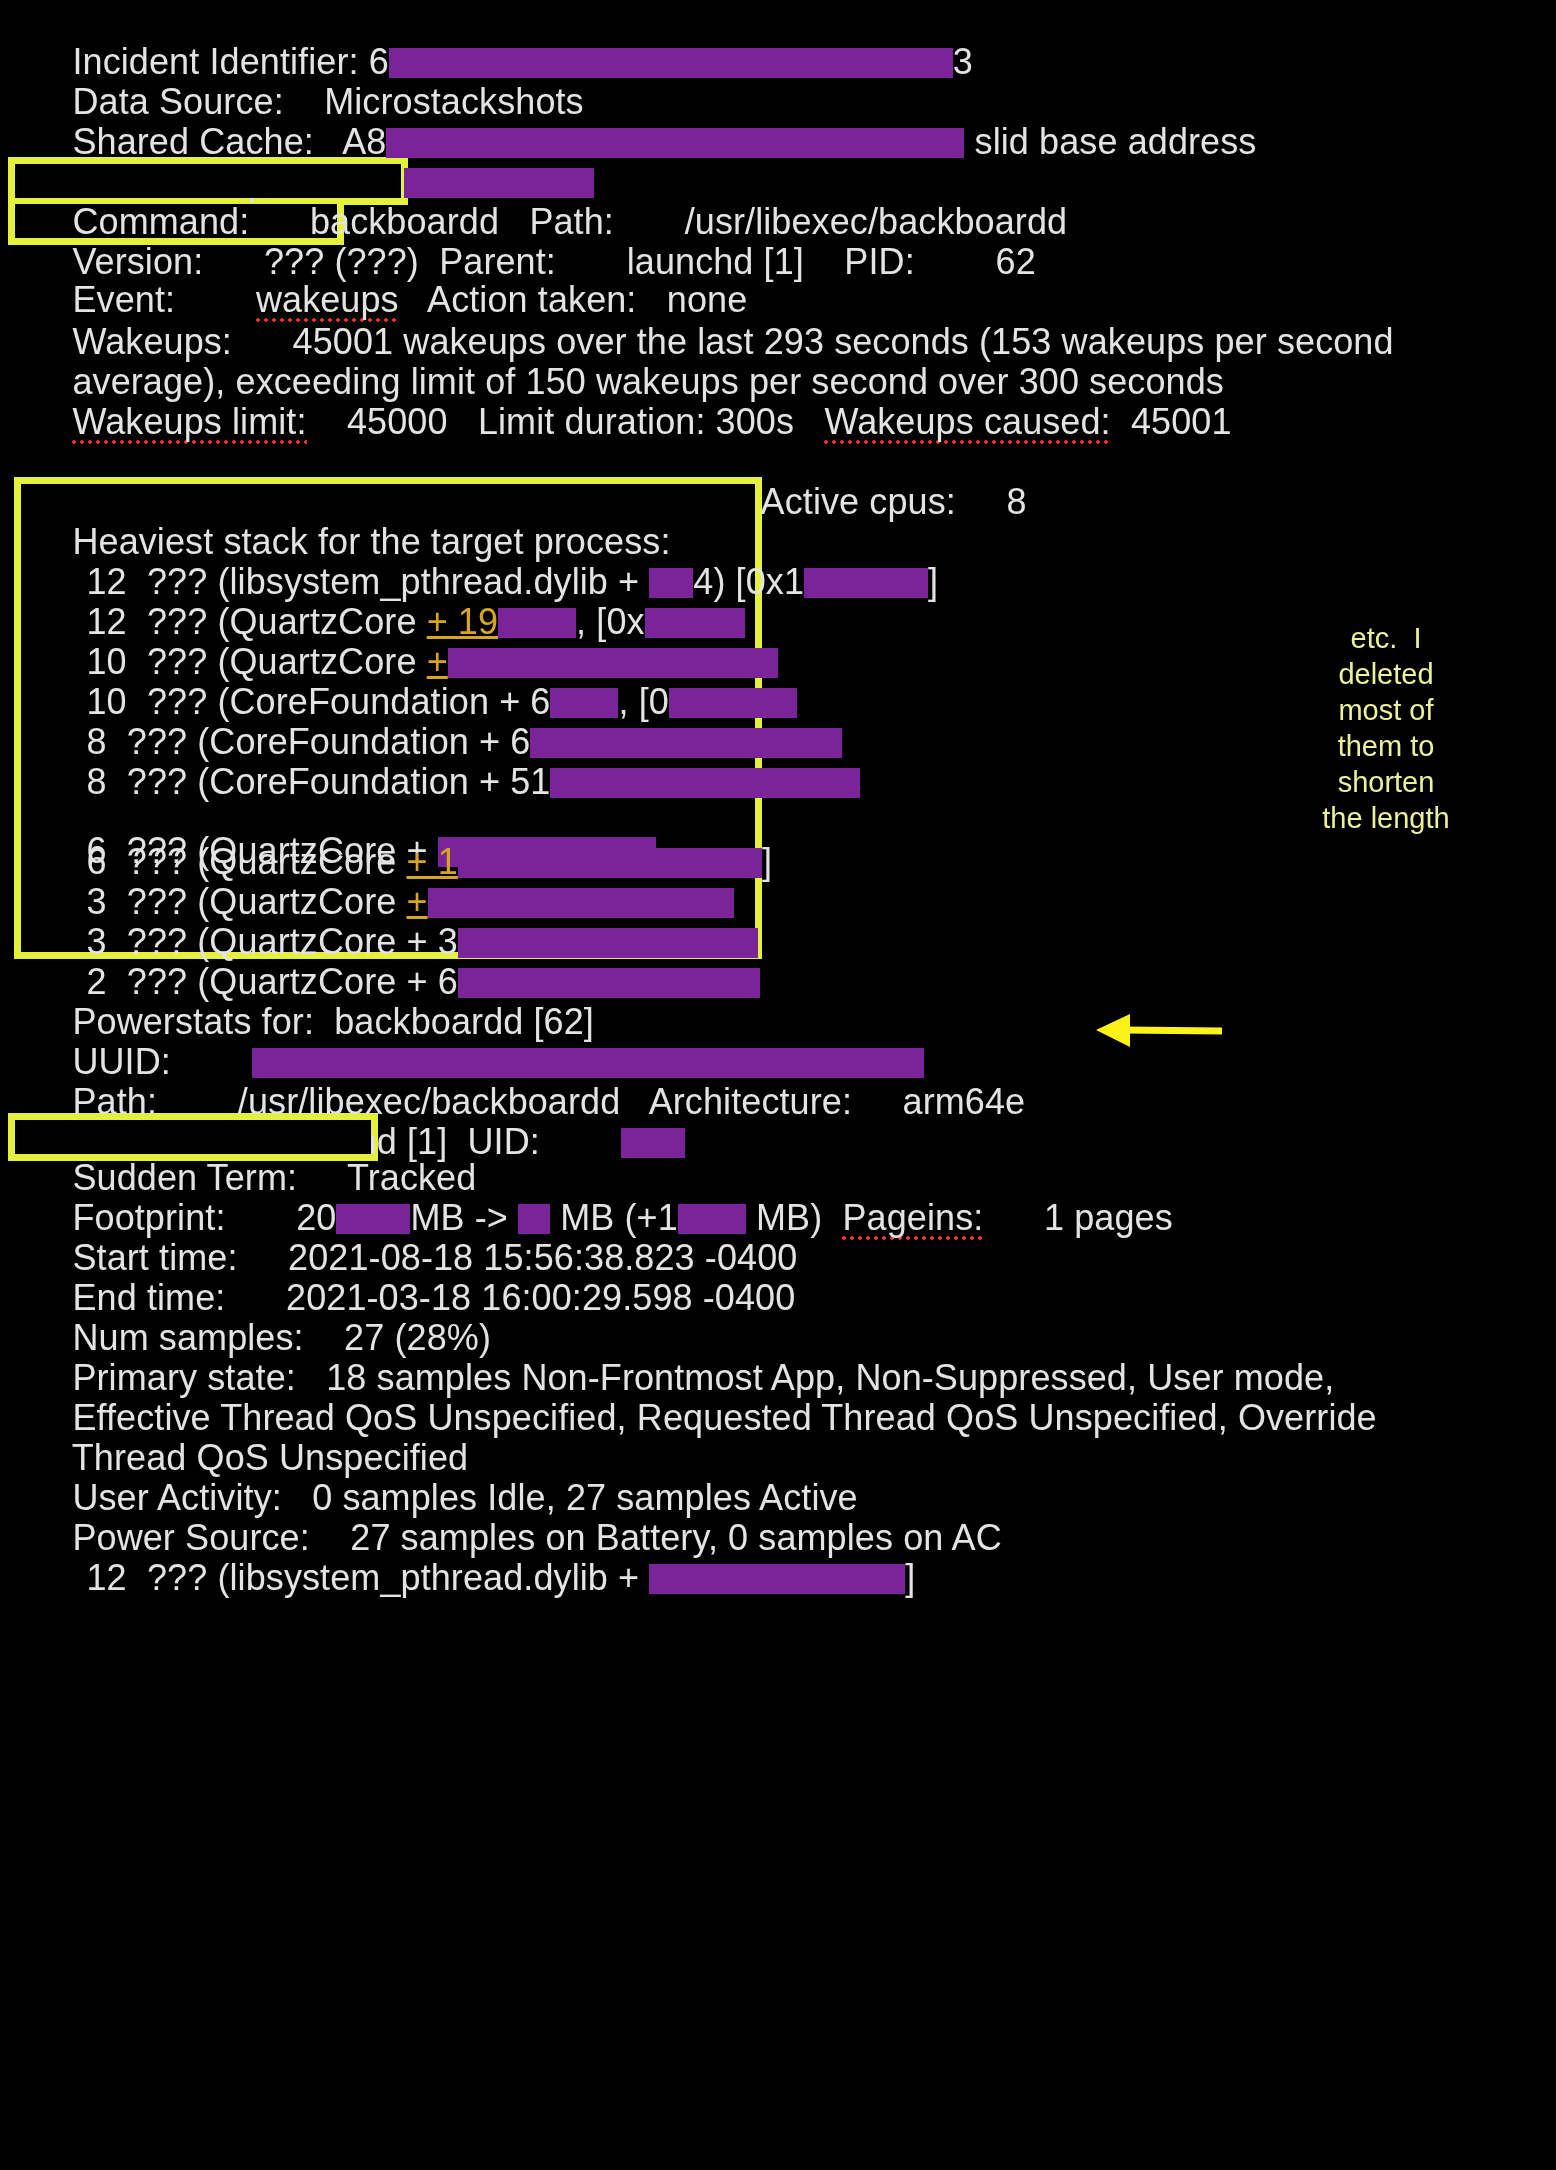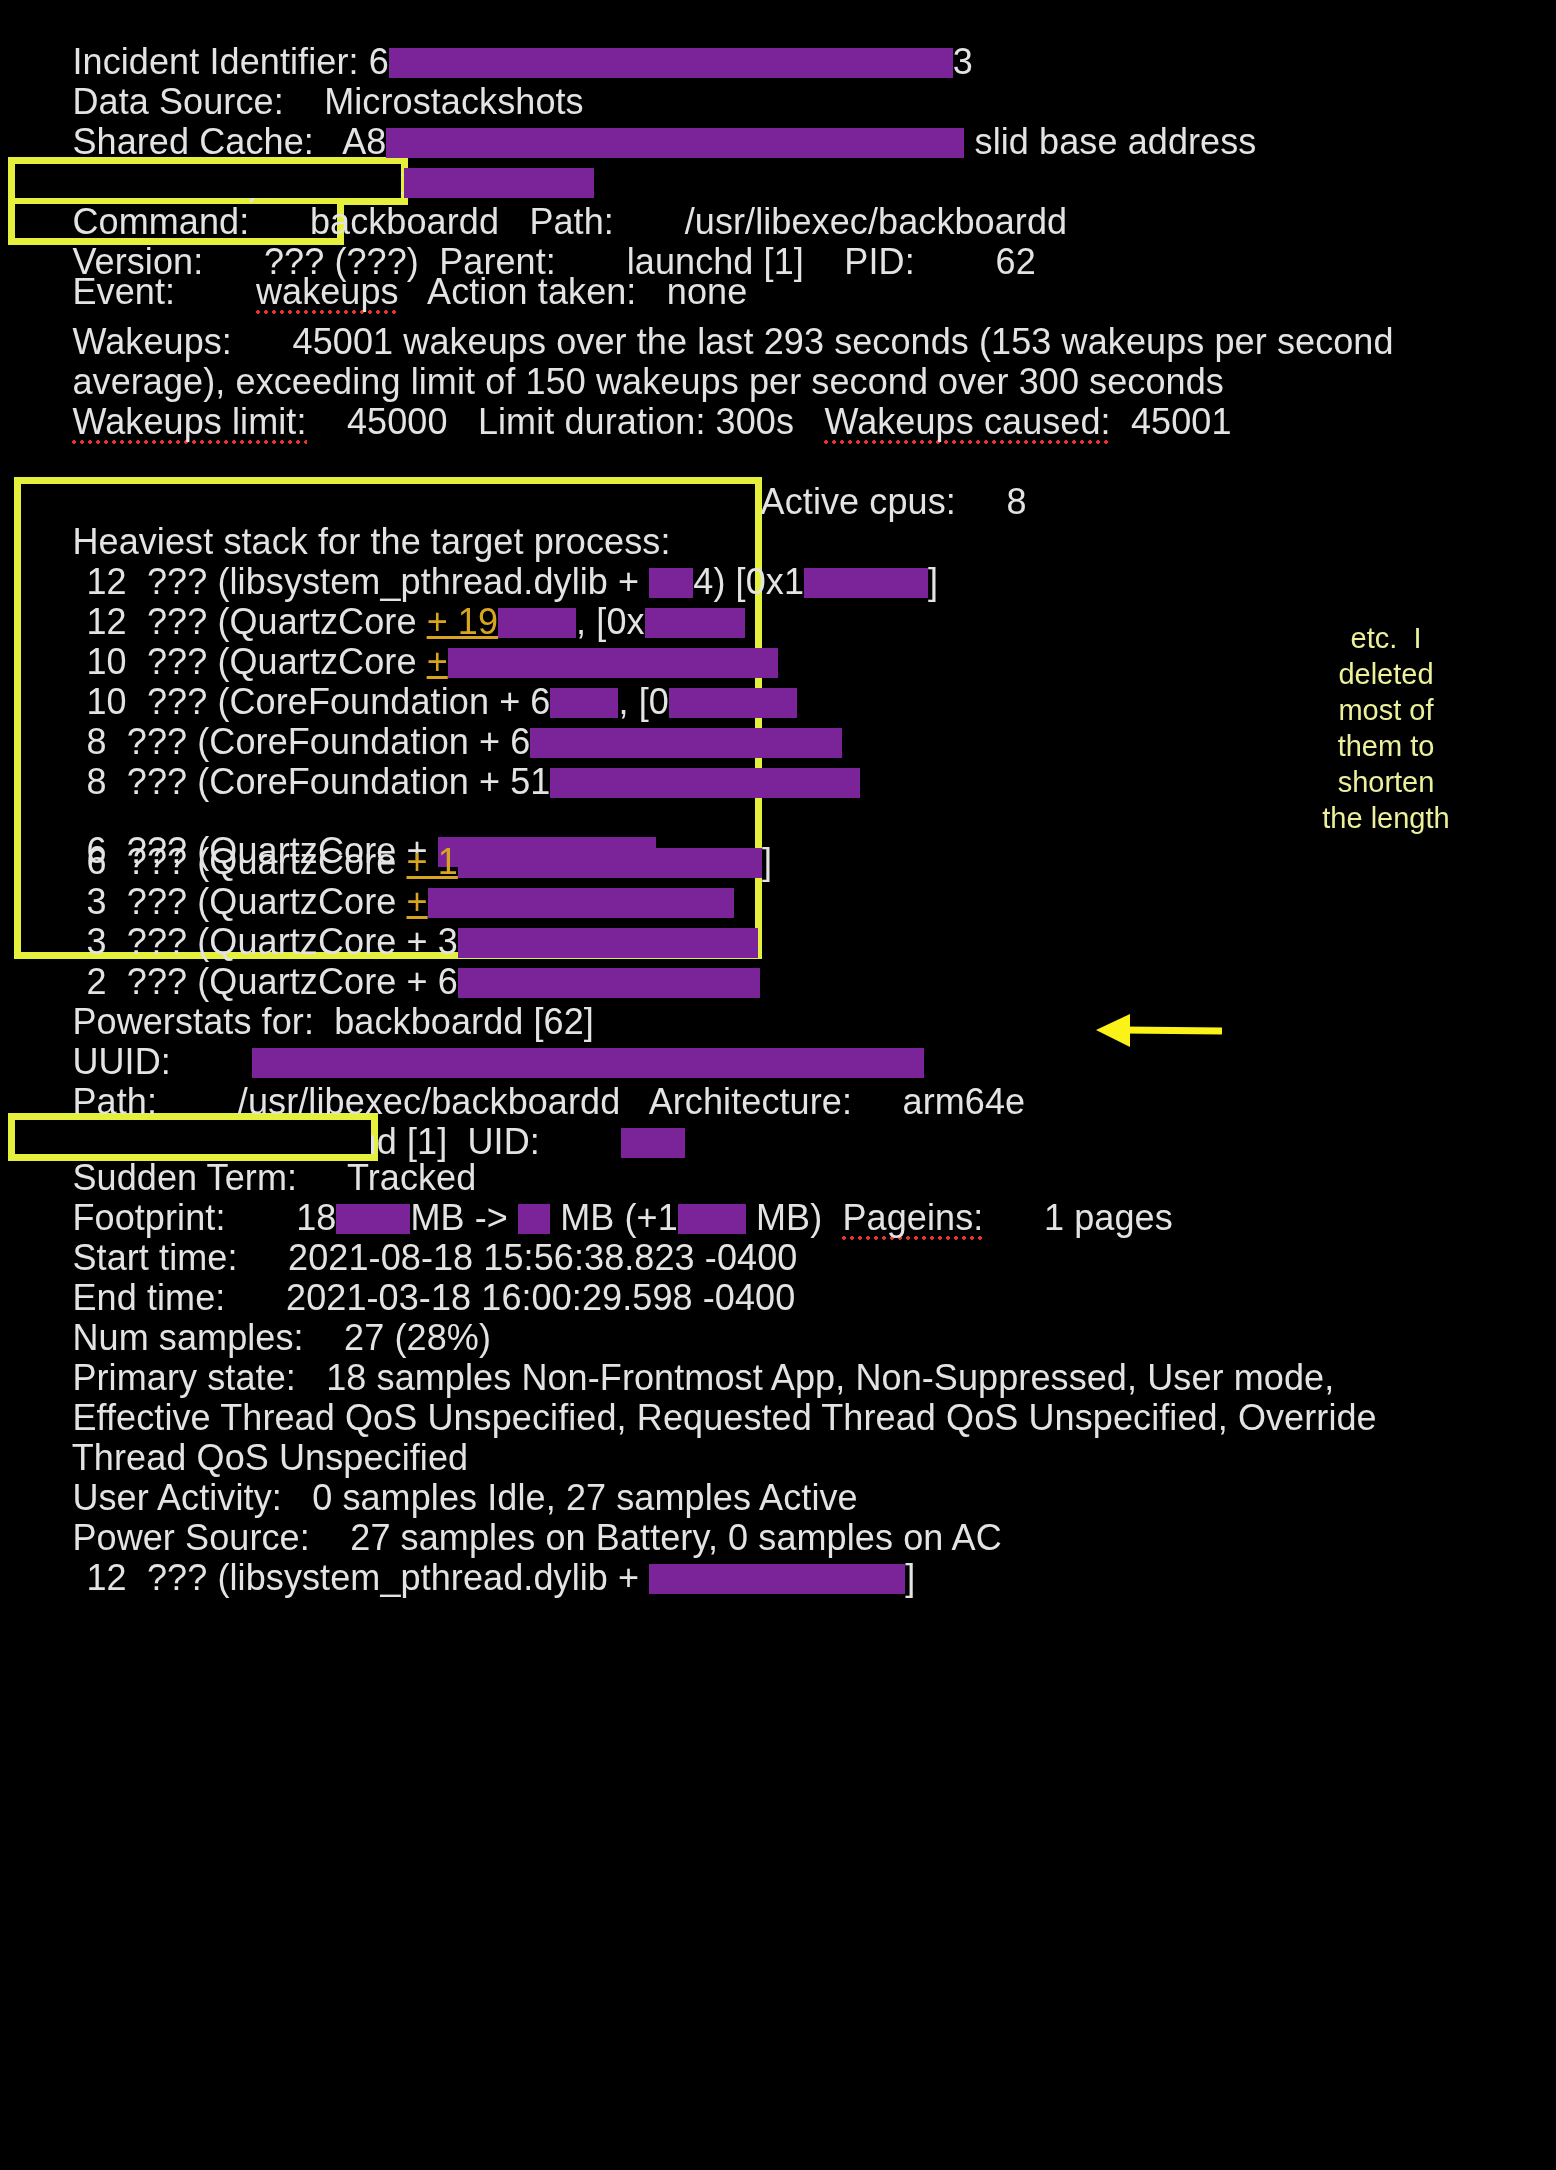--- a/index.html
+++ b/index.html
@@ -72,21 +72,21 @@
   </div>
 
   <div class="line" style="top:162px;z-index:2;">
     <span>Command:</span><span>      </span><span>backboardd</span><span>   </span><span>Path:</span><span>       </span><span>/usr/libexec/backboardd</span>
   </div>
 
   <div class="line" style="top:202px;z-index:2;">
     <span>Version:</span><span>      </span><span>??? (???)</span><span>  </span><span>Parent:</span><span>       </span><span>launchd [1]</span><span>    </span><span>PID:</span><span>        </span><span>62</span>
   </div>
 
-  <div class="line" style="top:232px;">
+  <div class="line" style="top:240px;">
     <span>Event:</span><span>        </span><span class="spell">wakeups</span><span>   </span><span>Action taken:</span><span>   </span><span>none</span>
   </div>
 
   <div class="line" style="top:282px;">
     <span>Wakeups:</span><span>      </span><span>45001 wakeups over the last 293 seconds (153 wakeups per second</span>
   </div>
   <div class="line" style="top:322px;">
     <span>average), exceeding limit of 150 wakeups per second over 300 seconds</span>
   </div>
 
@@ -161,21 +161,21 @@
 
   <div class="line" style="top:1082px;">
     <span>Parent:</span><span>        </span><span>launchd [1]</span><span>  </span><span>UID:</span><span>        </span><span class="redact" style="width:64px;"></span>
   </div>
 
   <div class="line" style="top:1118px;z-index:2;">
     <span>Sudden Term:</span><span>     </span><span>Tracked</span>
   </div>
 
   <div class="line" style="top:1158px;">
-    <span>Footprint:</span><span>       </span><span>18</span><span class="redact" style="width:74px;"></span><span>MB -&gt; </span><span class="redact" style="width:32px;"></span><span> MB (+1</span><span class="redact" style="width:68px;"></span><span> MB)</span><span>  </span><span class="spell">Pageins:</span><span>      </span><span>1 pages</span>
+    <span>Footprint:</span><span>       </span><span>20</span><span class="redact" style="width:74px;"></span><span>MB -&gt; </span><span class="redact" style="width:32px;"></span><span> MB (+1</span><span class="redact" style="width:68px;"></span><span> MB)</span><span>  </span><span class="spell">Pageins:</span><span>      </span><span>1 pages</span>
   </div>
 
   <div class="line" style="top:1198px;">
     <span>Start time:</span><span>     </span><span>2021-08-18 15:56:38.823 -0400</span>
   </div>
 
   <div class="line" style="top:1238px;">
     <span>End time:</span><span>      </span><span>2021-03-18 16:00:29.598 -0400</span>
   </div>
 

